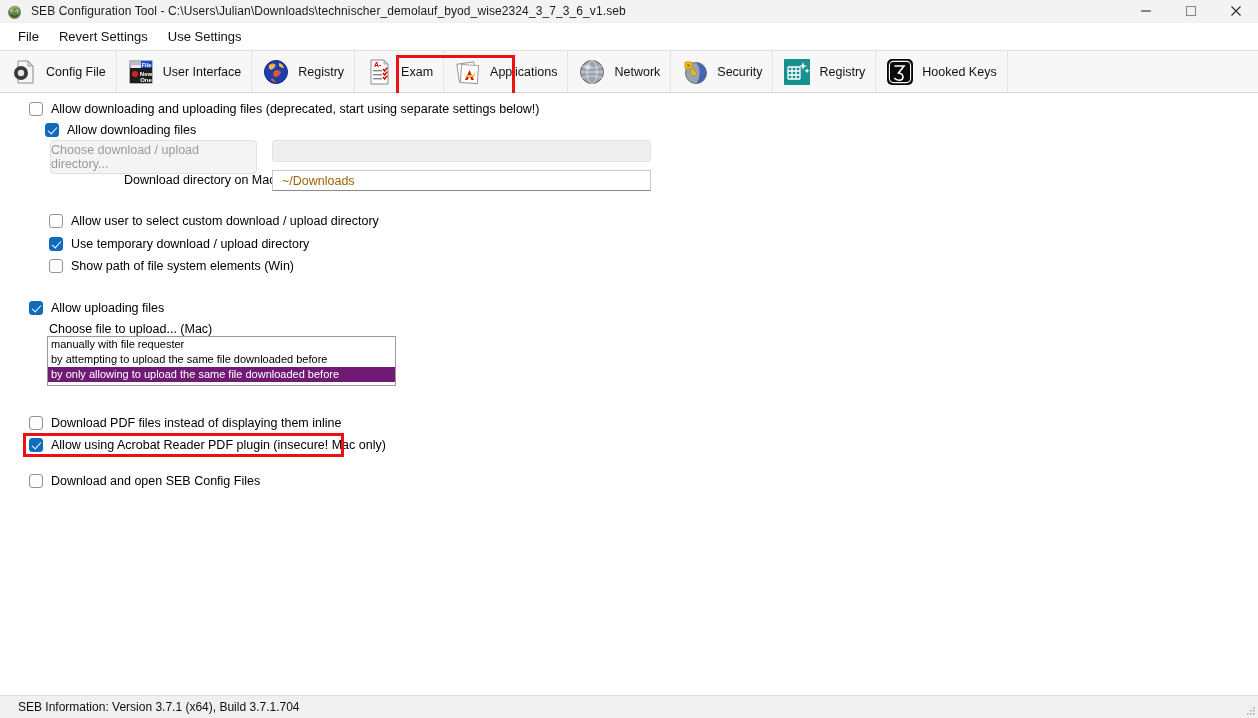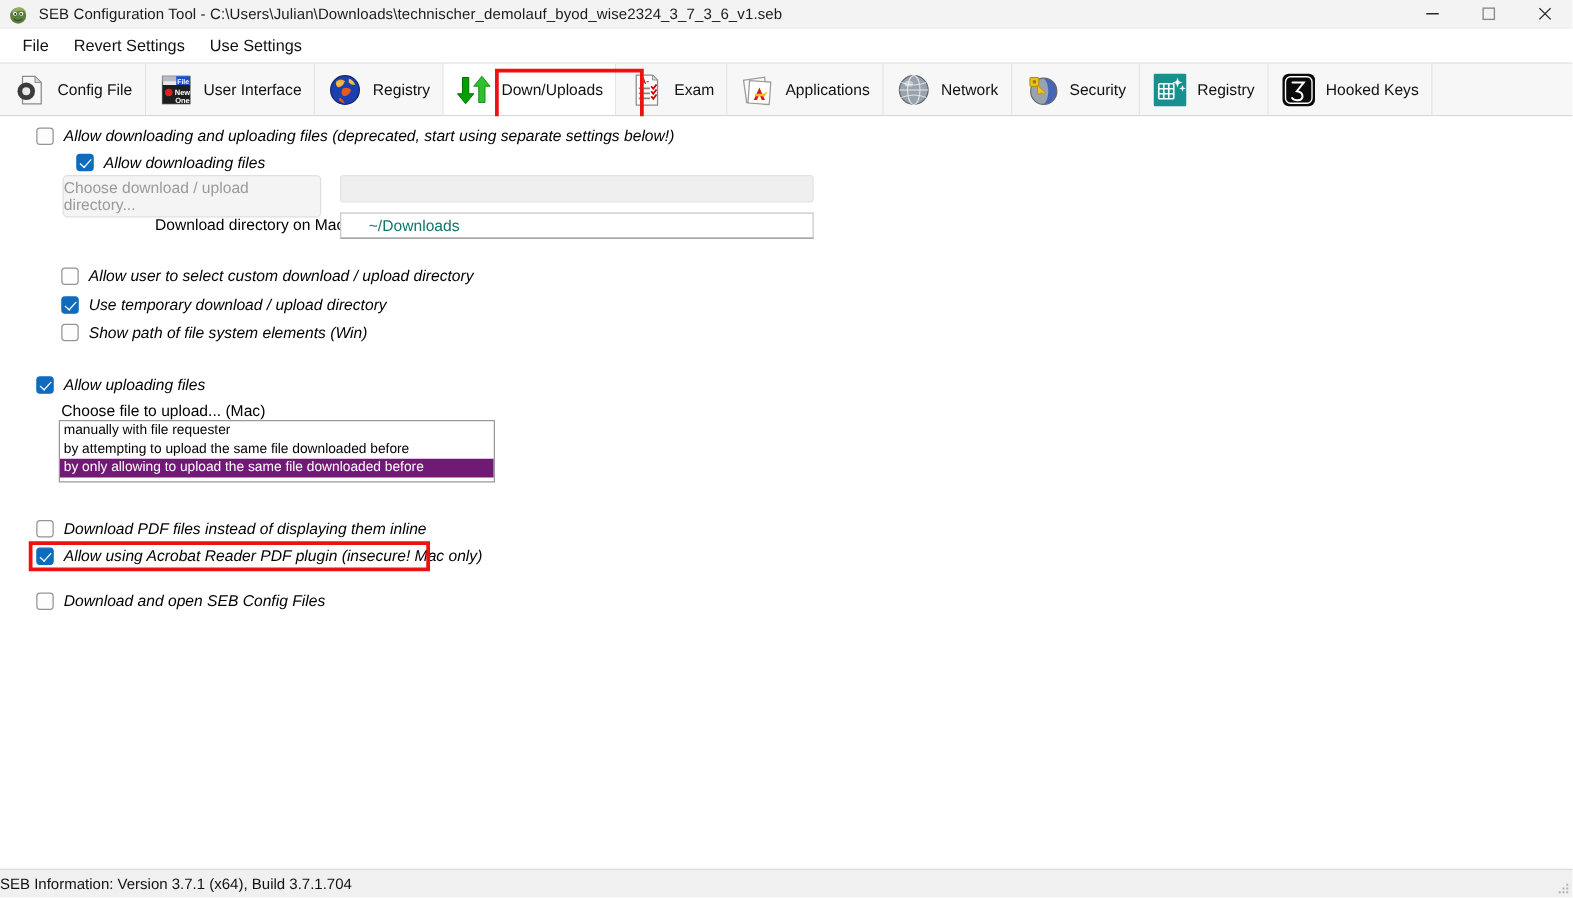--- a/index.html
+++ b/index.html
@@ -119,21 +119,20 @@
     position: relative;
     height: 608px;
     background: #ffffff;
   }
 
   .row {
     position: absolute;
     display: flex;
     align-items: flex-end;
     white-space: nowrap;
-    font-style: italic;
   }
   .cb {
     width: 14px;
     height: 14px;
     box-sizing: border-box;
     border: 1px solid #949494;
     border-radius: 3px;
     background: #fdfdfd;
     flex: 0 0 auto;
     position: relative;
@@ -172,24 +171,24 @@
     justify-content: center;
   }
 
   .field {
     position: absolute;
     box-sizing: border-box;
     background: #ffffff;
     border: 1px solid #c8c8c8;
     border-bottom-color: #8a8a8a;
     font-size: 12.5px;
-    color: #0f766e;
-    display: flex;
-    align-items: center;
-    padding-left: 22px;
+    color: #a16207;
+    display: flex;
+    align-items: center;
+    padding-left: 9px;
   }
   .field.disabled {
     background: #efefef;
     border: 1px solid #e3e3e3;
     border-radius: 3px;
   }
 
   .static-label {
     position: absolute;
     font-size: 12.5px;
@@ -233,21 +232,21 @@
     height: 23px;
     background: #f0f0f0;
     border-top: 1px solid #dcdcdc;
     display: flex;
     align-items: center;
     box-sizing: border-box;
   }
   .statusbar-text {
     font-size: 12px;
     color: #111111;
-    padding-left: 0;
+    padding-left: 18px;
     white-space: nowrap;
   }
   .status-grip {
     position: absolute;
     right: 2px;
     bottom: 2px;
     width: 12px;
     height: 12px;
   }
 </style>
@@ -334,29 +333,20 @@
         <path d="M7 7 Q11 4 14 7 Q12 11 9 12 Q6 11 7 7Z" fill="#f0a82a"></path>
         <path d="M12 13 Q16 11 19 14 Q17 19 13 19 Q10 17 12 13Z" fill="#e35b24"></path>
         <path d="M17 5 Q21 6 22 10 Q19 10 17 8Z" fill="#f0c040"></path>
         <path d="M10 20 Q13 22 14 25 Q11 24 9 22Z" fill="#e35b24"></path>
         <ellipse cx="10" cy="9" rx="3" ry="2" fill="#ffffff" opacity="0.18"></ellipse>
       </svg>
     </span>
     <span class="tab-label">Registry</span>
   </div>
 
-  <div class="tab highlighted">
-    <span class="tab-icon">
-      <svg class="tab-icon" viewBox="0 0 28 28">
-        <path d="M5 4 h5 v13 h4 l-6.5 8 L1 17 h4 Z" fill="#00a000" stroke="#007000" stroke-width="0.8"></path>
-        <path d="M18 24 h5 V11 h4 l-6.5 -8 L14 11 h4 Z" fill="#2fbf2f" stroke="#1b8f1b" stroke-width="0.8"></path>
-      </svg>
-    </span>
-    <span class="tab-label">Down/Uploads</span>
-  </div>
 
   <div class="tab">
     <span class="tab-icon">
       <svg class="tab-icon" viewBox="0 0 28 28">
         <path d="M6 2 h13 l4 4 v20 H6 Z" fill="#fdfdfd" stroke="#8a8a8a" stroke-width="1"></path>
         <path d="M19 2 v4 h4 Z" fill="#dcdcdc" stroke="#8a8a8a" stroke-width="0.7"></path>
         <text x="9" y="9" font-family="Liberation Sans, sans-serif" font-size="7" fill="#cc0000" font-weight="bold">A-</text>
         <rect x="8" y="12" width="9" height="1.4" fill="#888"></rect>
         <rect x="8" y="16" width="9" height="1.4" fill="#888"></rect>
         <rect x="8" y="20" width="9" height="1.4" fill="#888"></rect>
@@ -438,21 +428,21 @@
   <div class="tab-highlight-box" style="left:396px; top:4px; width:119px; height:48px;"></div>
 </div>
 
 <div class="content">
 
   <div class="row" style="left:29px; top:9px;">
     <span class="cb"></span>
     <span class="cb-label">Allow downloading and uploading files (deprecated, start using separate settings below!)</span>
   </div>
 
-  <div class="row" style="left:29px; top:30px;padding-left:32px;">
+  <div class="row" style="left:13px; top:30px;padding-left:32px;">
     <span class="cb checked"></span>
     <span class="cb-label">Allow downloading files</span>
   </div>
 
   <div class="btn-disabled" style="left:50px; top:47px; width:207px; height:34px;">Choose download / upload directory...</div>
 
   <div class="field disabled" style="left:272px; top:47px; width:379px; height:22px;"></div>
 
   <div class="static-label" style="left:124px; top:80px;">Download directory on Mac</div>
   <div class="field" style="left:272px; top:77px; width:379px; height:21px;">~/Downloads</div>

